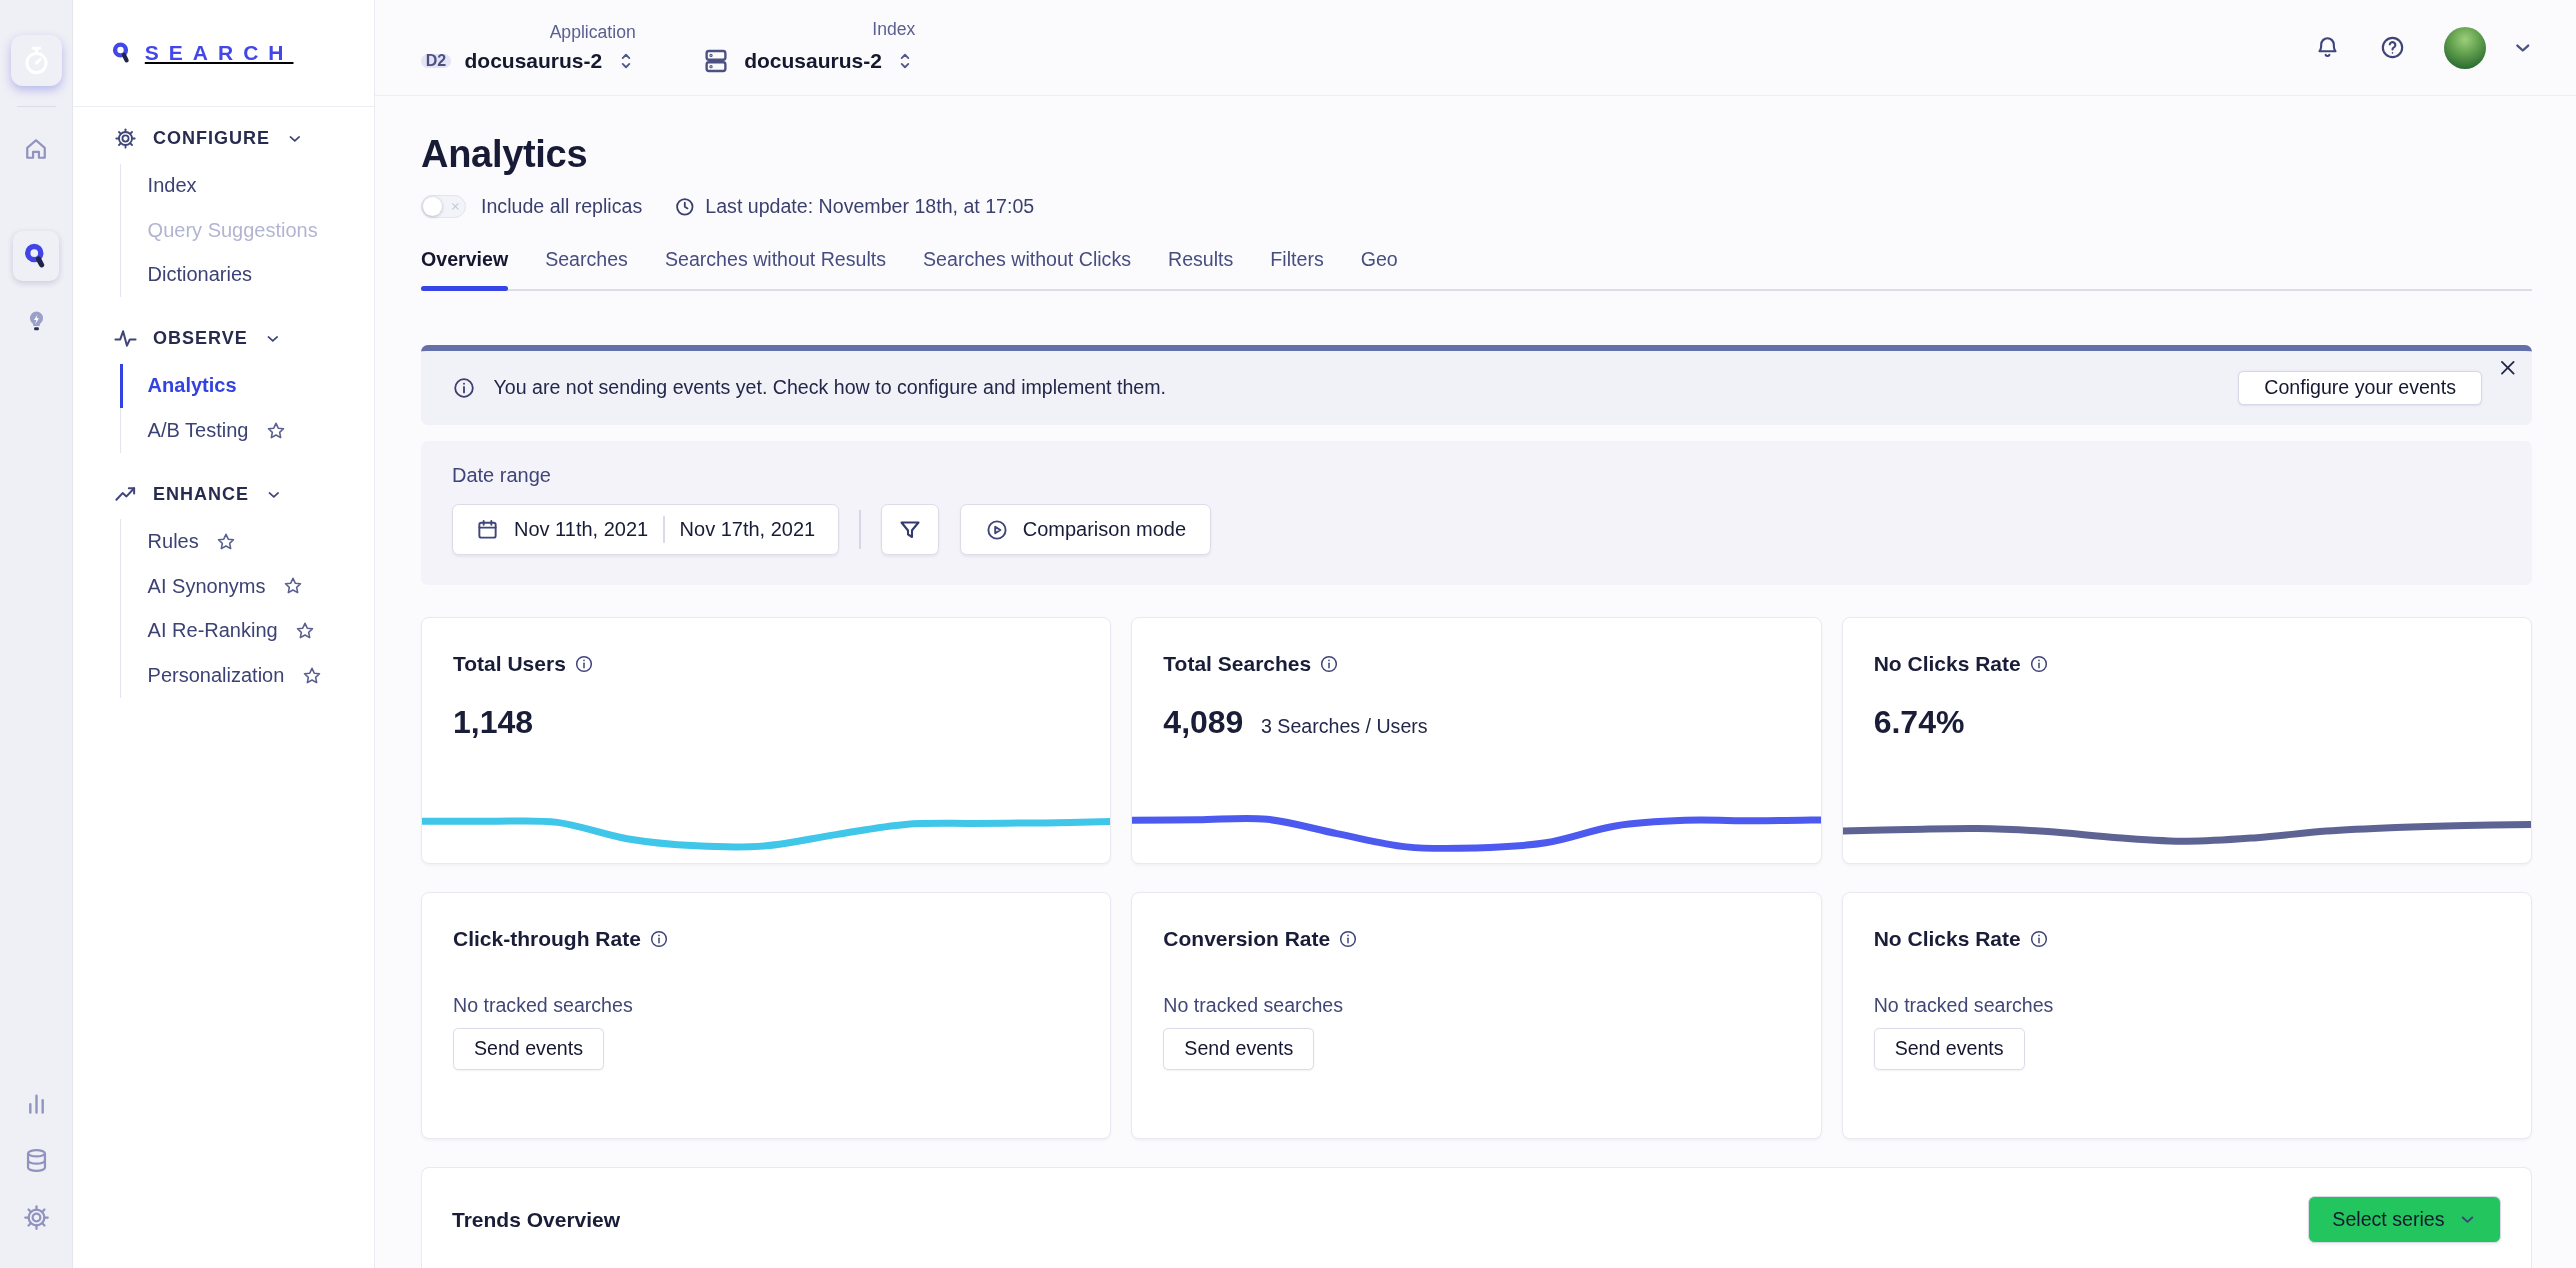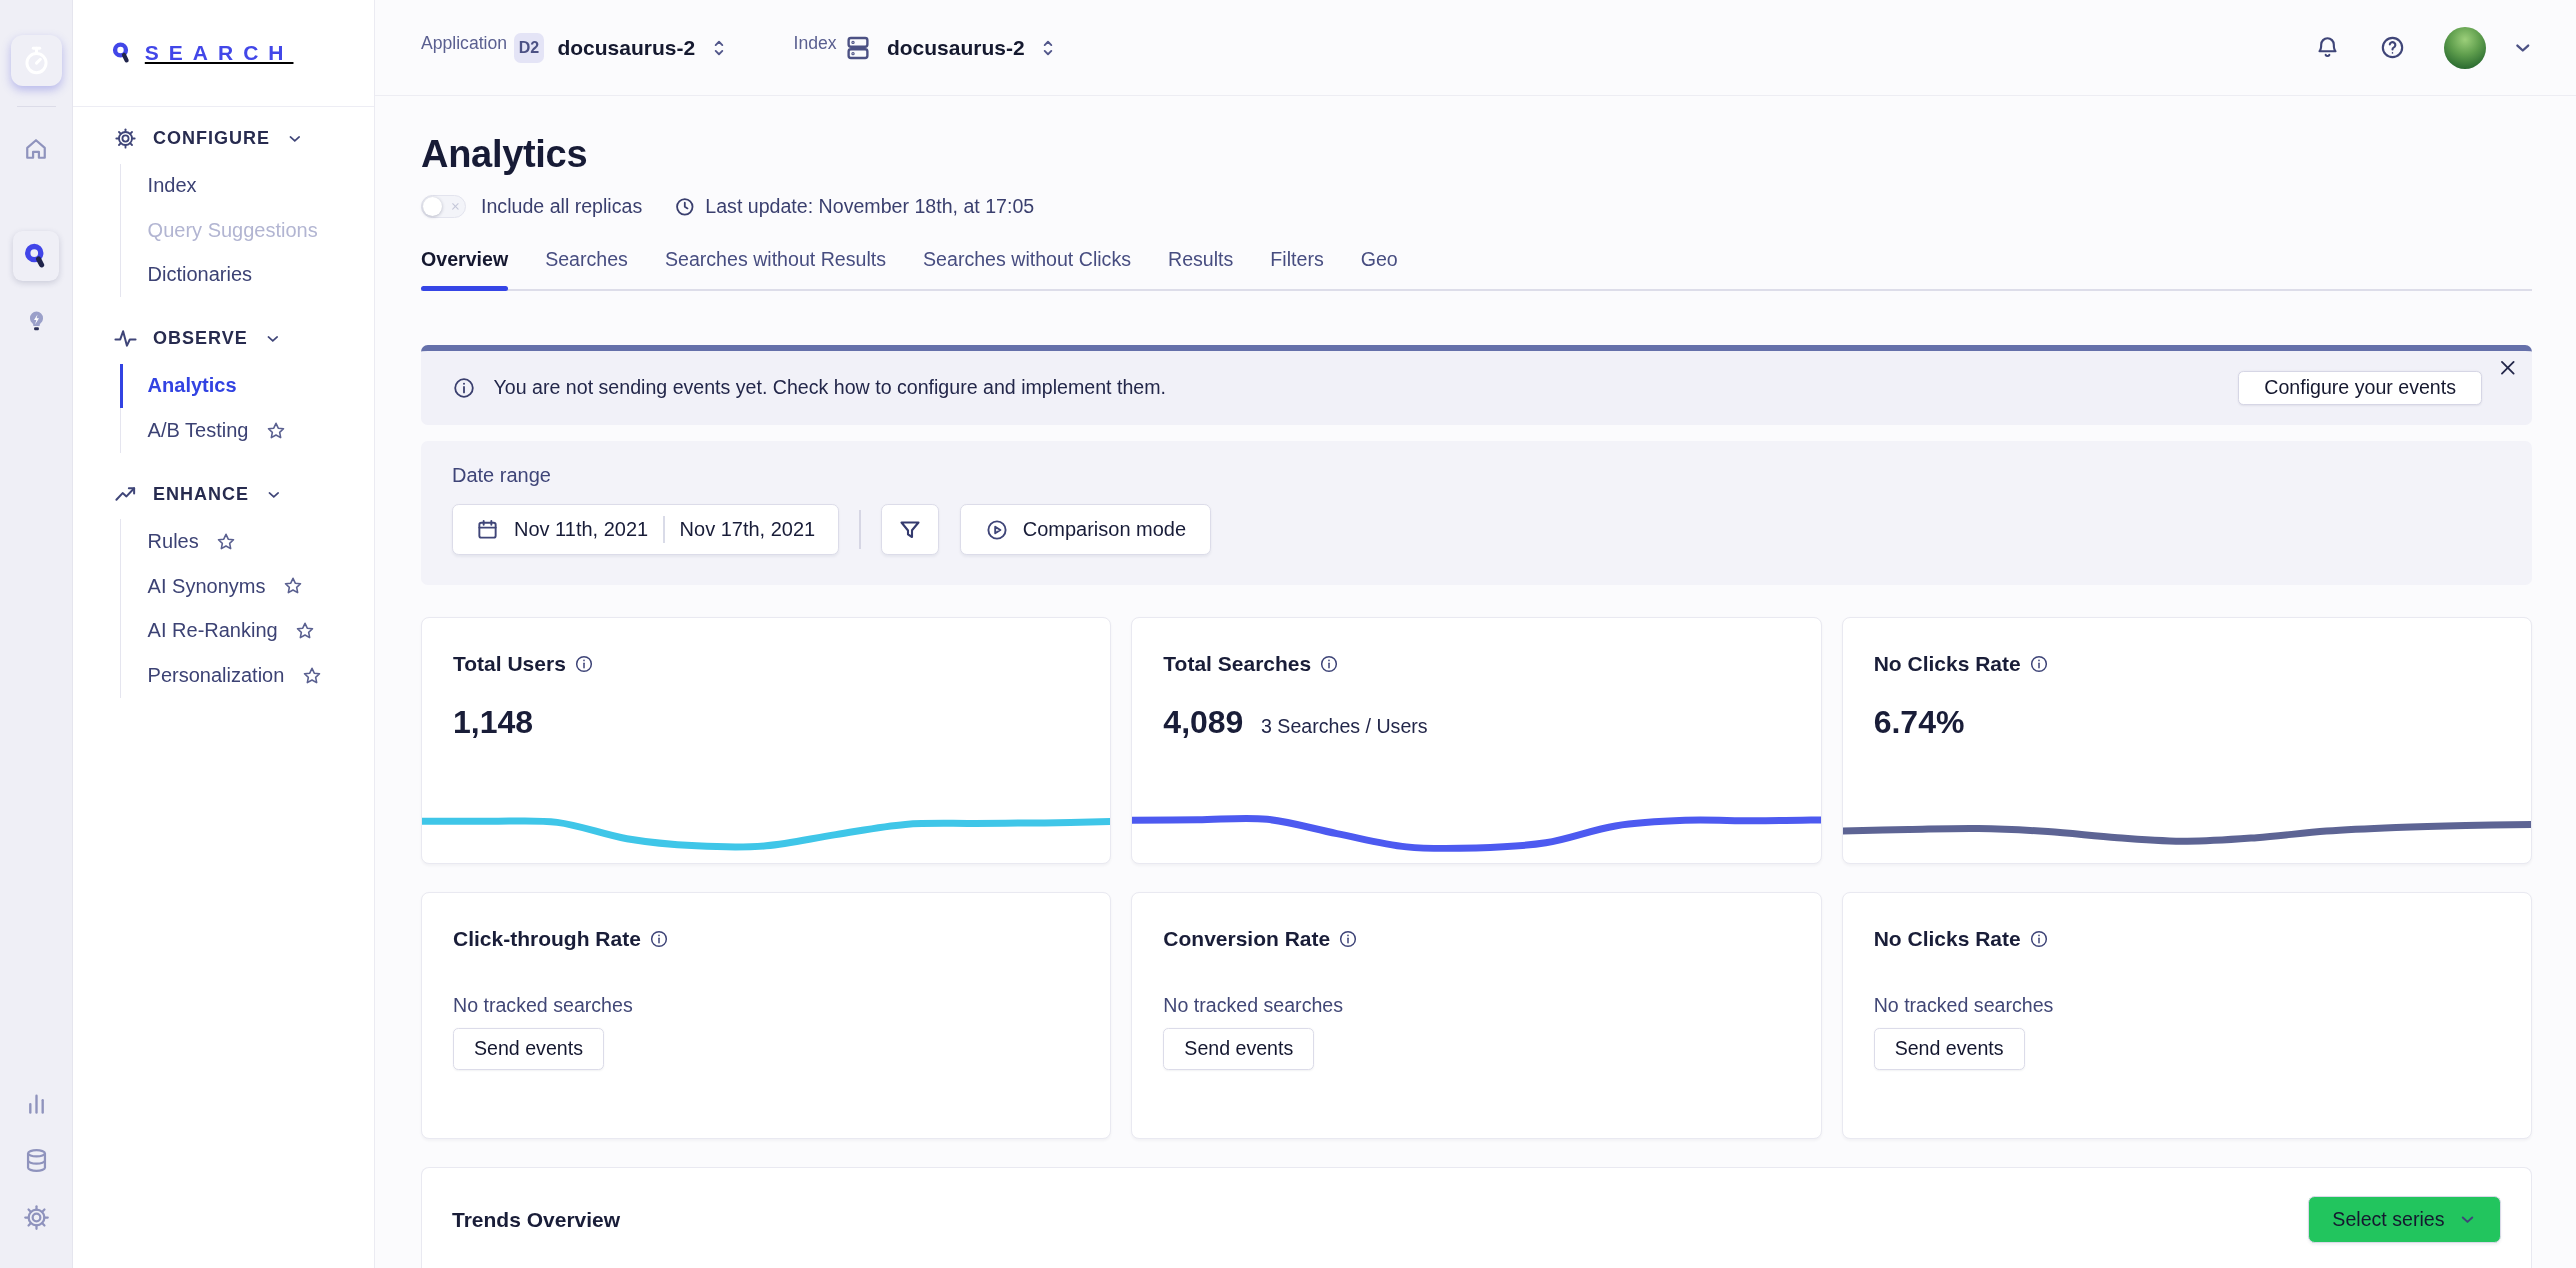--- a/index.html
+++ b/index.html
@@ -38,24 +38,24 @@
           line-height:21.6px; cursor:pointer; margin-left:-1.4px; border-left:1.4px solid transparent; }
   .item.disabled { color:#b2b5d2; }
   .item.active { color:#3243e2; font-weight:700; border-left:3.4px solid #3243e2; padding-left:25px; }
   .star { margin-left:17.6px; color:#5a6090; flex:0 0 auto; }
 
   
   .main { flex:1; min-width:0; display:flex; flex-direction:column; background:#fbfbfd; }
 
   .topbar { height:96px; flex:0 0 96px; border-bottom:1.4px solid #ededf3;
             display:flex; align-items:center; padding:0 42px 0 46px; }
-  .sel { display:flex; flex-direction:row; gap:6.8px; }
+  .sel { display:flex; flex-direction:column; gap:6.8px;align-items:flex-end; }
   .sel-label { font-size:17.6px; color:#5a5f90; }
   .sel-row { display:flex; align-items:center; gap:13.5px; cursor:pointer; }
-  .badge { width:30px; height:30px; border-radius:6.8px; background:#e4e4f6; color:#4c5184;
+  .badge { width:30px; height:14px; border-radius:6.8px; background:#e4e4f6; color:#4c5184;
            font-size:16px; font-weight:700; display:flex; align-items:center; justify-content:center; }
   .sel-name { font-size:21px; font-weight:700; color:#15192f; }
   .sel-index { margin-left:65px; }
   .updown { color:#51568a; }
   .top-right { margin-left:auto; display:flex; align-items:center; gap:38px; }
   .top-icon { background:none; border:0; color:#3f4578; display:flex; }
   .avatar { width:42px; height:42px; border-radius:50%; border:0; padding:0;
             background:radial-gradient(circle at 50% 30%, #9ccf7a 0%, #5f9e4d 42%, #2f6f33 78%, #235426 100%); }
   .caret { margin-left:-12px; }
 

